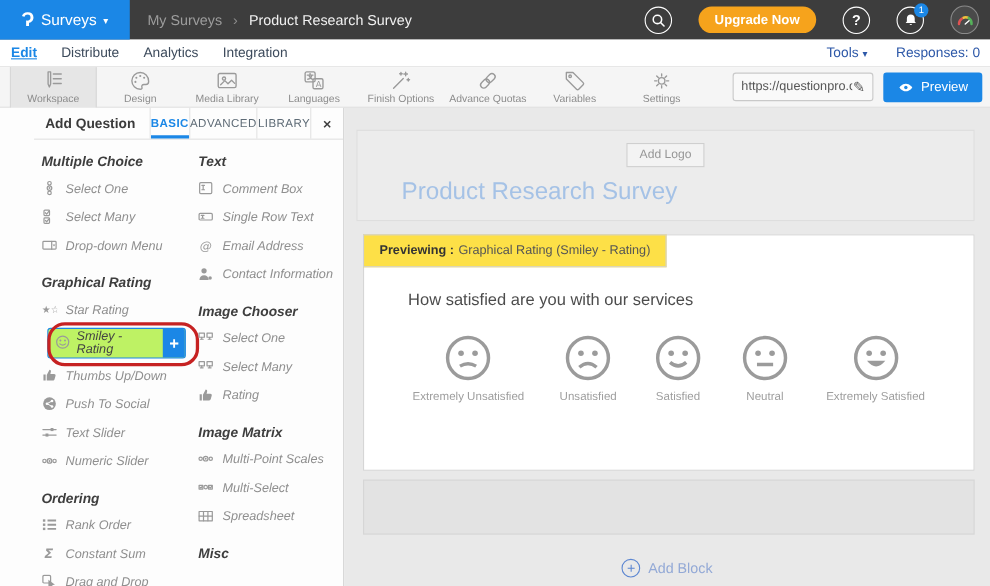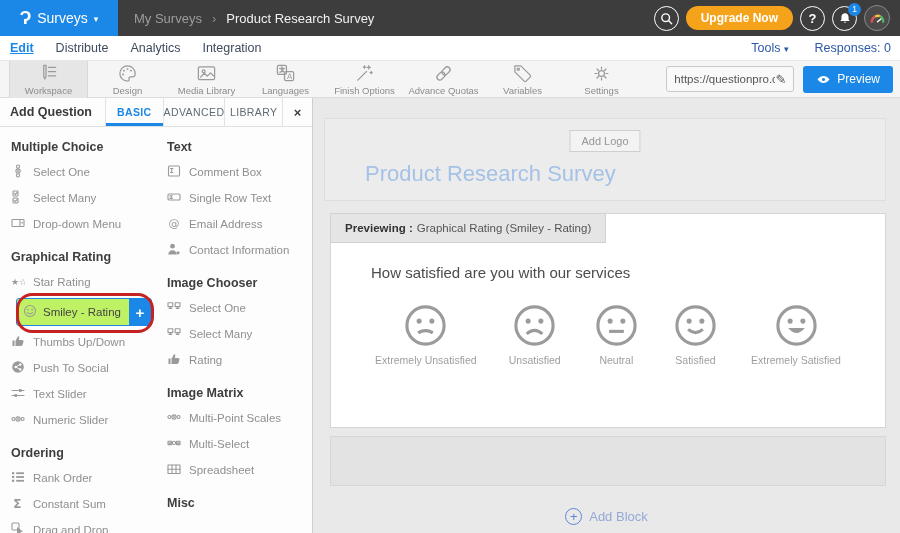--- a/index.html
+++ b/index.html
@@ -11,21 +11,21 @@
   .topbar { height:36px; background:#3d3d3d; display:flex; align-items:center; }
   .brand { width:118px; height:36px; background:#1b87e6; color:#fff; display:flex;
            align-items:center; justify-content:center; gap:6px; cursor:pointer; }
   .brand .logo { font-size:18px; font-weight:bold; }
   .brand .blabel { font-size:14px; }
   .brand .caret { font-size:9px; margin-top:2px; }
   .crumbs { flex:1; display:flex; align-items:center; gap:10px; padding-left:16px; font-size:13px; }
   .crumb-parent { color:#9d9d9d; cursor:pointer; }
   .crumb-sep { color:#8b8b8b; }
   .crumb-current { color:#f1f1f1; }
-  .top-right { display:flex; align-items:center; gap:7px; padding-right:10px; }
+  .top-right { display:flex; align-items:center; gap:24px; padding-right:10px; }
   .circle-btn { width:25px; height:25px; border:1.5px solid #fff; border-radius:50%;
                 display:flex; align-items:center; justify-content:center; color:#fff;
                 font-size:13px; font-weight:bold; cursor:pointer; position:relative; }
   .upgrade { background:#f6a31c; color:#fff; font-weight:bold; font-size:12px;
              padding:5px 15px; border-radius:13px; cursor:pointer; }
   .badge { position:absolute; top:-4px; right:-5px; background:#1b87e6; color:#fff;
            width:13px; height:13px; border-radius:50%; font-size:8.5px; font-weight:normal;
            display:flex; align-items:center; justify-content:center; }
   .avatar { width:26px; height:26px; border-radius:50%; background:#4a4a4a; border:1.5px solid #8a8a8a;
             display:flex; align-items:center; justify-content:center; cursor:pointer; }
@@ -58,31 +58,31 @@
   .url-box input { border:none; background:transparent; outline:none; flex:1; width:0;
                    font-size:11.5px; color:#555; font-family:"Liberation Sans", sans-serif; }
   .url-pencil { color:#555; font-size:13px; cursor:pointer; }
   .preview-btn { display:flex; align-items:center; gap:6px; background:#1b87e6; color:#fff;
                  font-size:12px; height:27px; padding:0 13px; border-radius:3px; margin:0 7px 0 9px;
                  cursor:pointer; border:none; font-family:"Liberation Sans", sans-serif; }
 
   
   .body { display:flex; height:435px; }
   .panel { width:313px; background:#fdfdfd; border-right:1px solid #cfcfcf; display:flex;
-           flex-direction:column; }
+           flex-direction:column;align-items:flex-end; }
   .panel-tabs { height:29px; display:flex; align-items:stretch; border-bottom:1px solid #e0e0e0; flex:none; }
   .panel-title { padding:0 13px 0 10px; display:flex; align-items:center; font-weight:bold;
                  font-size:12.5px; color:#3a3a3a; border-right:1px solid #e3e3e3; }
   .ptab { flex:1; display:flex; align-items:center; justify-content:center; font-size:10.5px;
           letter-spacing:.4px; color:#5e6b76; border-right:1px solid #e3e3e3; cursor:pointer; }
   .ptab.active { color:#1b87e6; font-weight:bold; box-shadow:inset 0 -3px 0 #1b87e6; }
   .panel-close { width:29px; display:flex; align-items:center; justify-content:center; color:#3e3e3e;
                  font-size:13px; font-weight:bold; cursor:pointer; }
   .cols { display:flex; flex:1; overflow:hidden; }
-  .col { width:50%; }
+  .col { width:50%;font-style:italic; }
   .sec-title { margin:13px 0 5px 11px; font-size:12.5px; font-weight:bold; color:#3e3e3e; }
   .q-item { height:26px; display:flex; align-items:center; gap:8px; padding-left:11px;
             font-size:11.5px; color:#8f8f8f; cursor:pointer; position:relative; }
   .pi .st { stroke:#9a9a9a; fill:none; stroke-width:1.1; stroke-linecap:round; stroke-linejoin:round; }
   .pi .stb { stroke:#9a9a9a; fill:none; stroke-width:1.8; }
   .pi .fl { fill:#9a9a9a; }
   .pi .txt { fill:#9a9a9a; font-family:"DejaVu Sans", sans-serif; }
   .q-item.hl { height:30px; margin:2px 0; }
   .hl-box { position:relative; display:flex; align-items:center; gap:6px; background:#bef264;
             border:1px solid #1b87e6; border-radius:3px; height:28px; margin-left:5px;
@@ -96,21 +96,21 @@
   
   .main { flex:1; background:#e9e9e9; position:relative; overflow:hidden; }
   .header-card { position:absolute; left:11px; right:14px; top:20px; height:83px;
                  background:#ececec; border:1px solid #dedede; }
   .add-logo { position:absolute; top:11px; left:50%; transform:translateX(-50%);
               padding:4px 11px; background:#f3f3f3; border:1px solid #cfcfcf; color:#969696;
               font-size:11px; cursor:pointer; }
   .survey-title { position:absolute; left:40px; bottom:13px; color:#a5c2e6; font-size:22px; }
   .preview-card { position:absolute; left:17px; right:14px; top:115px; height:215px;
                   background:#fff; border:1px solid #d6d6d6; }
-  .preview-tab { position:absolute; top:-1px; left:-1px; height:30px; background:#e5e5e5;
+  .preview-tab { position:absolute; top:-1px; left:-1px; height:30px; background:#fde047;
                  border:1px solid #d2d2d2; display:flex; align-items:center; padding:0 14px;
                  font-size:11.5px; gap:4px; }
   .ptag { color:#333; font-weight:bold; }
   .pval { color:#555; }
   .question { position:absolute; top:50px; left:40px; font-size:15px; color:#4c4c4c; }
   .smiley-row { position:absolute; top:88px; left:28px; right:28px; display:flex;
                 justify-content:space-around; }
   .smiley-opt { display:flex; flex-direction:column; align-items:center; gap:1px; cursor:pointer; }
   .smiley-opt .face { stroke:#9b9b9b; fill:none; stroke-width:3.2; }
   .smiley-opt .eye { fill:#9b9b9b; }
@@ -547,32 +547,32 @@
                   <circle cx="30.5" cy="19.5" r="2.6" class="eye"></circle>
                   <path d="M16 32.5 Q24 25.5 32 32.5" class="face"></path>
                 </svg></span>
               <span class="smiley-label">Unsatisfied</span>
             </div>
             <div class="smiley-opt">
               <span><svg width="47" height="47" viewBox="0 0 48 48">
                   <circle cx="24" cy="24" r="19" class="face"></circle>
                   <circle cx="17.5" cy="19.5" r="2.6" class="eye"></circle>
                   <circle cx="30.5" cy="19.5" r="2.6" class="eye"></circle>
-                  <path d="M16.5 30 L31.5 30" class="face"></path>
+                  <path d="M16.5 28 Q24 34.5 31.5 28" class="face"></path>
                 </svg></span>
-              <span class="smiley-label">Neutral</span>
+              <span class="smiley-label">Satisfied</span>
             </div>
             <div class="smiley-opt">
               <span><svg width="47" height="47" viewBox="0 0 48 48">
                   <circle cx="24" cy="24" r="19" class="face"></circle>
                   <circle cx="17.5" cy="19.5" r="2.6" class="eye"></circle>
                   <circle cx="30.5" cy="19.5" r="2.6" class="eye"></circle>
-                  <path d="M16.5 28 Q24 34.5 31.5 28" class="face"></path>
+                  <path d="M16.5 30 L31.5 30" class="face"></path>
                 </svg></span>
-              <span class="smiley-label">Satisfied</span>
+              <span class="smiley-label">Neutral</span>
             </div>
             <div class="smiley-opt">
               <span><svg width="47" height="47" viewBox="0 0 48 48">
                   <circle cx="24" cy="24" r="19" class="face"></circle>
                   <circle cx="17.5" cy="19.5" r="2.6" class="eye"></circle>
                   <circle cx="30.5" cy="19.5" r="2.6" class="eye"></circle>
                   <path d="M15.5 26.5 Q24 37 32.5 26.5 Z" class="mfill"></path>
                 </svg></span>
               <span class="smiley-label">Extremely Satisfied</span>
             </div>

